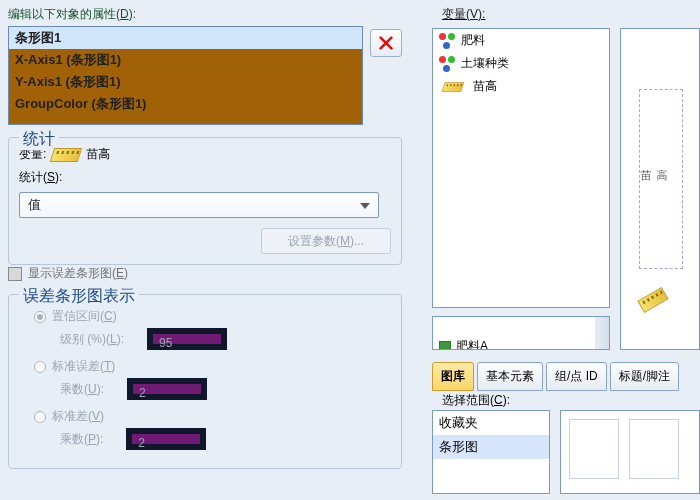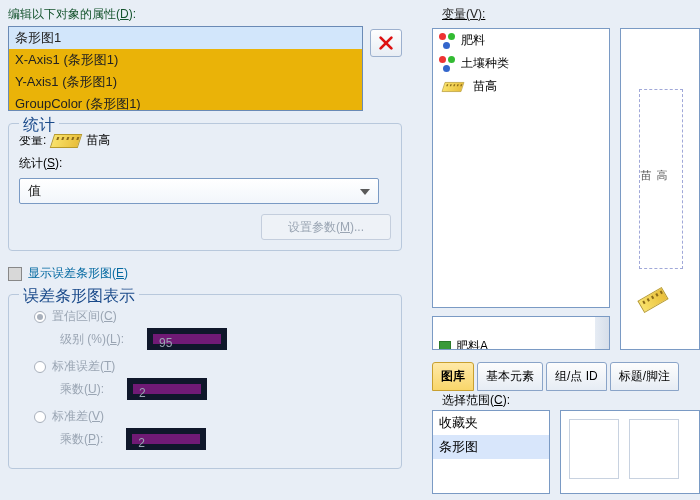--- a/index.html
+++ b/index.html
@@ -2,35 +2,35 @@
 <html><head>
 <meta charset="utf-8">
 <style>
   * { box-sizing: border-box; margin: 0; padding: 0; font-family: "Microsoft YaHei", "SimSun", sans-serif; font-size: 12px; }
   body { background: #e8eef6; width: 700px; height: 500px; overflow: hidden; position: relative; }
   .left-panel { position: absolute; left: 0; top: 0; width: 410px; height: 500px; background: #e8eef6; padding: 6px 8px; }
   .right-panel { position: absolute; left: 410px; top: 0; width: 290px; height: 500px; background: #e8eef6; text-decoration: underline; }
   .label-row { font-size: 13px; color: #14532d; margin-bottom: 3px; }
   .underline { text-decoration: underline; }
   .object-list-wrap { position: relative; }
-  .object-list { border: 1px solid #6a8ab5; background: #eab308; width: 355px; height: 85px; overflow-y: auto; }
+  .object-list { border: 1px solid #6a8ab5; background: #a16207; width: 355px; height: 99px; overflow-y: auto; font-weight: bold; }
   .object-list-item { padding: 2px 6px; font-size: 13px; color: #222; cursor: default; }
   .object-list-item.selected { background: #d2e6fb; }
   .delete-btn { position: absolute; right: 0; top: 3px; width: 32px; height: 28px; background: linear-gradient(#fefefe,#e8edf4); border: 1px solid #9cb0ce; border-radius: 3px; display: flex; align-items: center; justify-content: center; cursor: pointer; }
   .delete-btn svg { width: 18px; height: 18px; }
   .fieldset { border: 1px solid #b8c8dc; border-radius: 4px; margin-top: 12px; padding: 8px 10px 10px 10px; position: relative; background: #e8eef6; }
   .fieldset-legend { position: absolute; top: -9px; left: 10px; background: #e8eef6; padding: 0 4px; color: #1a4a8a; font-size: 16px; }
   .stat-row { display: flex; align-items: center; gap: 6px; margin-bottom: 6px; font-size: 13px; }
   .ruler-icon { width: 28px; height: 14px; display: inline-block; background: linear-gradient(90deg,#f9e26a,#e8be3a); border: 1px solid #b89a2a; position: relative; transform: skewX(-18deg); }
   .ruler-icon::before { content: ""; position: absolute; left: 3px; top: 2px; width: 2px; height: 3px; background: #8a6a1a; box-shadow: 5px 0 #8a6a1a, 10px 0 #8a6a1a, 15px 0 #8a6a1a, 20px 0 #8a6a1a; }
   .combo { width: 360px; height: 26px; border: 1px solid #7a9ac4; background: linear-gradient(#fff,#f2f6fb); border-radius: 2px; padding: 3px 22px 3px 8px; font-size: 13px; color: #222; position: relative; }
   .combo::after { content: ""; position: absolute; right: 8px; top: 50%; margin-top: -2px; border-left: 5px solid transparent; border-right: 5px solid transparent; border-top: 6px solid #5a5a5a; }
   .btn-disabled { width: 130px; height: 26px; border: 1px solid #c4cedd; background: #eef2f7; color: #9aa5b3; border-radius: 3px; display: inline-flex; align-items: center; justify-content: center; font-size: 13px; }
   .param-row { display: flex; justify-content: flex-end; margin-top: 10px; }
-  .check-row { display: flex; align-items: center; gap: 6px; margin-top: 14px; font-size: 13px; color: #0369a1; }
+  .check-row { display: flex; align-items: center; gap: 6px; font-size: 13px; color: #737373; }
   .check-box { width: 14px; height: 14px; border: 1px solid #888; background: #d8d8d8; position: relative; }
   .radio-group { margin-left: 15px; }
   .radio-row { display: flex; align-items: center; gap: 6px; margin: 5px 0 3px 0; color: #9aa5b3; font-size: 13px; }
   .radio-dot { width: 12px; height: 12px; border: 1px solid #a8b0bc; border-radius: 50%; background: #fff; position: relative; }
   .radio-dot.sel::after { content: ""; position: absolute; left: 2px; top: 2px; width: 6px; height: 6px; background: #a8b0bc; border-radius: 50%; }
   .sub-row { display: flex; align-items: center; gap: 23px; margin: 2px 0 8px 26px; color: #9aa5b3; }
   .num-input { width: 80px; height: 22px; border: 6px solid #0f172a; background: #701a75; color: #9aa5b3; padding: 2px 6px; }
   
   .vars-label { padding: 6px 0 3px 32px; color: #222; font-size: 13px; }
   .var-box { position: absolute; left: 22px; top: 28px; width: 178px; height: 280px; background: #fff; border: 1px solid #7a9ac4; }

